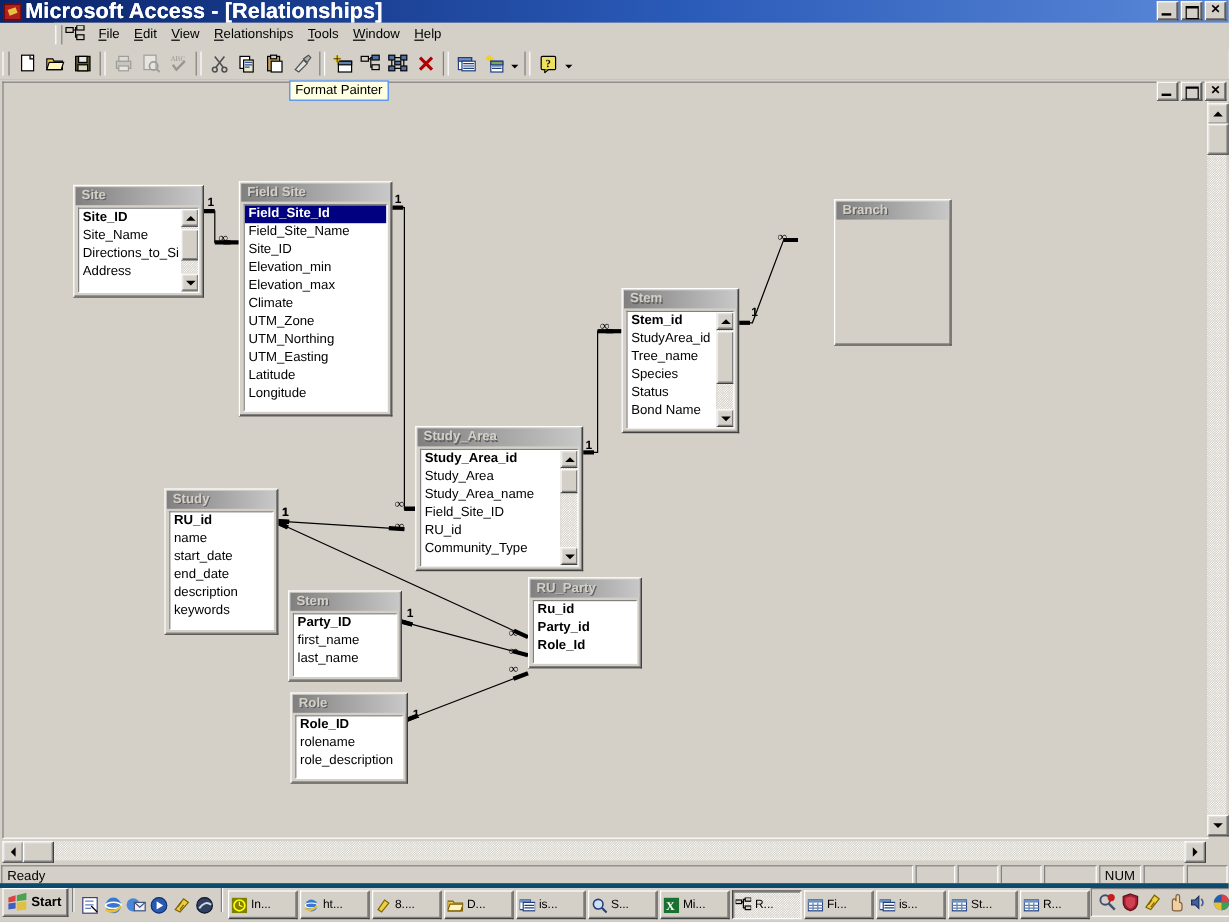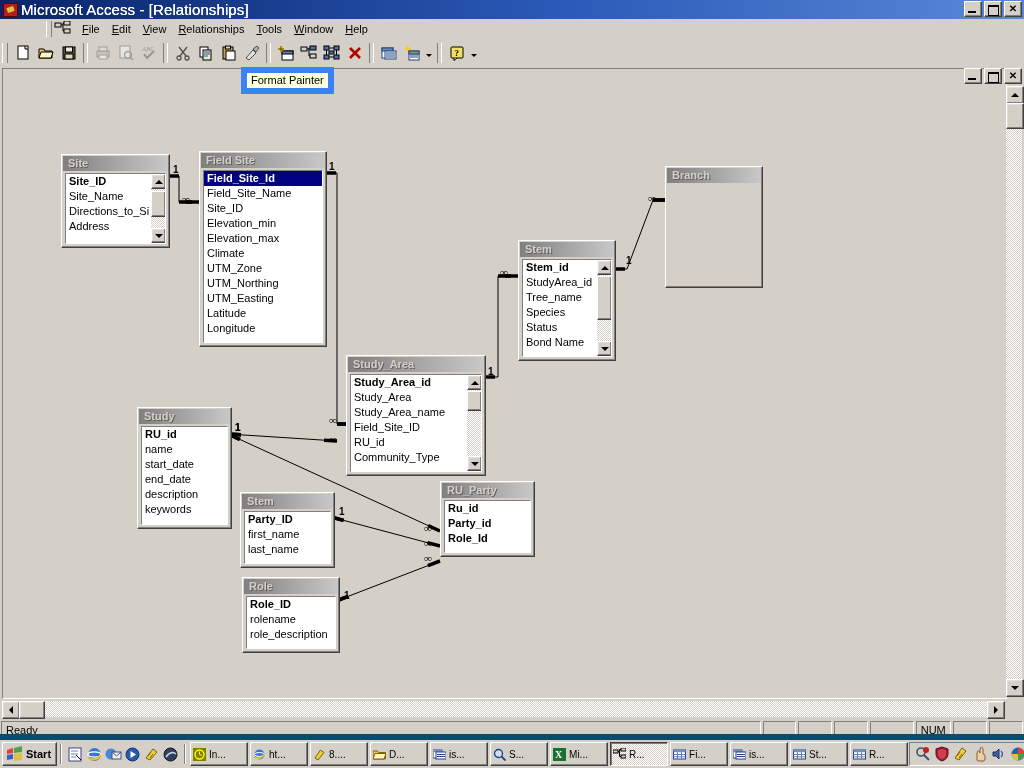--- a/index.html
+++ b/index.html
@@ -25,21 +25,21 @@
   }
   .tb-icon .key{
     position:absolute;left:1px;top:1px;width:13px;height:12px;
     background:#b02020;border:1px solid #600;
   }
   .tb-icon .key:after{
     content:"";position:absolute;left:3px;top:3px;width:7px;height:5px;
     background:#e8c040;transform:rotate(-20deg);
   }
   .tb-title{
-    color:#fff;font-weight:normal;font-size:15px;letter-spacing:0.1px;
+    color:#fff;font-weight:bold;font-size:18px;letter-spacing:0.1px;
     text-shadow:0 0 0 #fff;
   }
   .wincontrols{position:absolute;right:2px;top:1px;display:flex;gap:2px;}
   .wc-btn{
     width:16px;height:14px;background:#d4d0c8;
     border-top:1px solid #fff;border-left:1px solid #fff;
     border-right:1px solid #404040;border-bottom:1px solid #404040;
     font-size:9px;line-height:12px;text-align:center;color:#000;
     font-family:"Liberation Sans",sans-serif;position:relative;
     box-shadow:inset -1px -1px 0 #808080;
@@ -84,21 +84,21 @@
     width:11px;height:22px;position:relative;display:flex;align-items:center;justify-content:center;
   }
   .tarrow:after{
     content:"";width:0;height:0;border-left:3px solid transparent;
     border-right:3px solid transparent;border-top:3px solid #000;margin-top:4px;
   }
 
   
   .tooltip{
     position:absolute;left:241px;top:67px;
-    background:#ffffe1;border:6px solid #3b82f6;color:#000;
+    background:#ffffe1;border:1px solid #3b82f6;color:#000;
     font-size:11px;padding:1px 4px 2px 4px;z-index:50;white-space:nowrap;
   }
 
   
   .mdi{
     position:absolute;left:0px;top:66px;width:1024px;height:655px;
     background:#d4d0c8;
   }
   .mdi-winctl{position:absolute;right:2px;top:2px;display:flex;gap:2px;z-index:30;}
   .canvas{
@@ -202,22 +202,22 @@
     height:17px;margin:0 1px;
     border-top:1px solid #808080;border-left:1px solid #808080;
     border-right:1px solid #fff;border-bottom:1px solid #fff;
     font-size:11px;line-height:16px;padding-left:4px;color:#000;
     overflow:hidden;white-space:nowrap;
   }
 
   
   .taskbar{
     position:absolute;left:0;bottom:0;width:1024px;height:28px;
-    background:#d4d0c8;border-top:6px solid #0c4a6e;
-    display:flex;align-items:center;
+    background:#d4d0c8;border-top:4px solid #0c4a6e;
+    display:flex;
   }
   .startbtn{
     height:22px;margin-left:2px;padding:0 5px 0 3px;
     background:#d4d0c8;
     border-top:1px solid #fff;border-left:1px solid #fff;
     border-right:1px solid #404040;border-bottom:1px solid #404040;
     box-shadow:inset -1px -1px 0 #808080;
     display:flex;align-items:center;gap:3px;
     font-weight:bold;font-size:11px;
   }
@@ -506,21 +506,21 @@
               <div class="fld">Elevation_min</div>
               <div class="fld">Elevation_max</div>
               <div class="fld">Climate</div>
               <div class="fld">UTM_Zone</div>
               <div class="fld">UTM_Northing</div>
               <div class="fld">UTM_Easting</div>
               <div class="fld">Latitude</div>
               <div class="fld">Longitude</div>
             </div>
           </div>
-          <div class="tbl" style="left: 662px; top: 97px; width: 94px; height: 118px;">
+          <div class="tbl" style="left: 692px; top: 97px; width: 94px; height: 118px;">
             <div class="tbl-title">Branch</div>
           </div>
           <div class="tbl" style="left: 515px; top: 171px; width: 94px; height: 117px;">
             <div class="tbl-title">Stem</div>
             <div class="tbl-body" style="height: 96px;">
               <div class="fld pk" style="width: 74px;">Stem_id</div>
               <div class="fld" style="width: 74px;">StudyArea_id</div>
               <div class="fld" style="width: 74px;">Tree_name</div>
               <div class="fld" style="width: 74px;">Species</div>
               <div class="fld" style="width: 74px;">Status</div>

